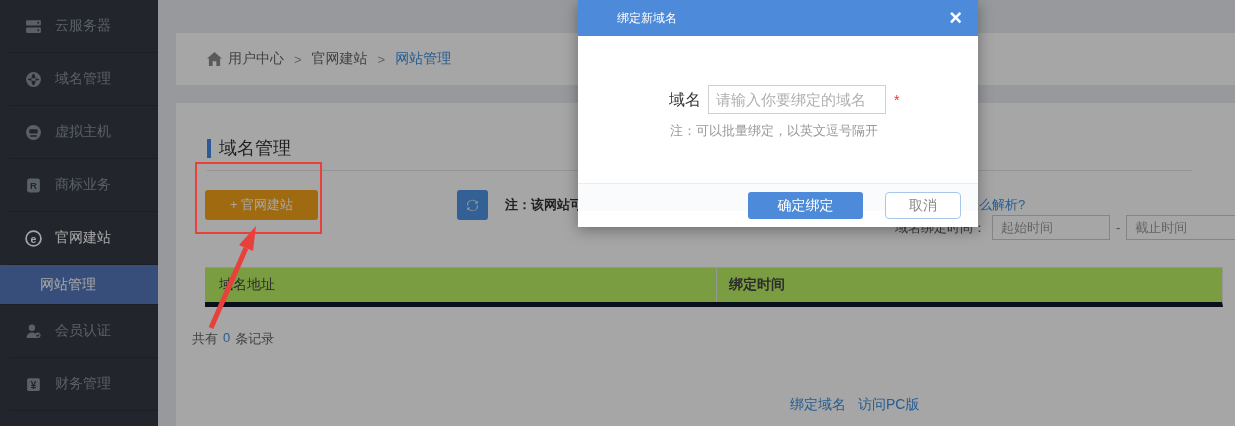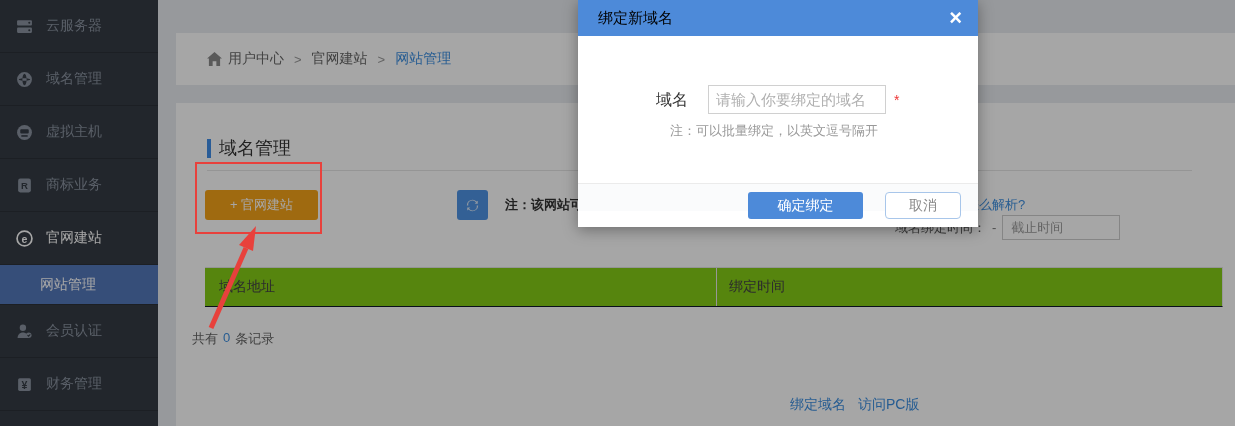--- a/index.html
+++ b/index.html
@@ -5,21 +5,21 @@
   * { box-sizing: border-box; margin: 0; padding: 0; }
   html,body { width:1235px; height:426px; overflow:hidden; }
   body {
     position:relative;
     font-family:"Liberation Sans","DejaVu Sans",sans-serif;
     background:#e9ecf0;
   }
   
   .sidebar{position:absolute;left:0;top:0;width:158px;height:426px;background:#353b44;z-index:1;}
   .side-item{height:53px;display:flex;align-items:center;padding-left:16px;gap:13px;
-    color:#8a93a0;font-size:14px;border-bottom:1px solid #2b3038;cursor:pointer;}
+    color:#8a93a0;font-size:14px;border-bottom:1px solid #2b3038;cursor:pointer;margin-left:9px;}
   .side-item.active-parent{color:#fff;}
   .side-sub{height:40px;display:flex;align-items:center;padding-left:40px;font-size:14px;
     background:#5478ba;color:#fff;cursor:pointer;border-bottom:1px solid #2b3038;}
   .sicon{width:17px;height:17px;flex:0 0 17px;display:inline-flex;}
   .sicon svg{width:100%;height:100%;fill:currentColor;}
   
   .breadcrumb-bar{position:absolute;left:176px;top:33px;width:1059px;height:52px;background:#ffffff;z-index:1;
     display:flex;align-items:center;padding-left:31px;font-size:14px;color:#666;gap:10px;}
   .crumb-home{display:flex;align-items:center;gap:6px;color:#666;}
   .crumb-home svg{width:15px;height:14px;fill:#8a8a8a;}
@@ -40,40 +40,40 @@
   .toolbar-note{position:absolute;left:329px;top:87px;height:30px;display:flex;align-items:center;
     font-size:13px;color:#333;font-weight:bold;white-space:nowrap;}
   .how-link{position:absolute;left:790px;top:87px;height:30px;display:flex;align-items:center;
     font-size:13px;color:#3d8fe0;cursor:pointer;white-space:nowrap;}
   .filter-row{position:absolute;left:719px;top:112px;display:flex;align-items:center;gap:6px;
     font-size:13px;color:#555;white-space:nowrap;}
   .filter-row input{width:118px;height:25px;border:1px solid #cccccc;padding-left:8px;font-size:13px;
     color:#555;background:#fff;font-family:inherit;outline:none;}
   .filter-row input::placeholder{color:#999;}
   .dash{color:#777;}
-  .dtable{position:absolute;left:29px;top:164px;width:1018px;height:40px;background:#84cc16;
-    border-top:1px solid #e4e4e4;border-bottom:1px solid #0f172a;border-right:1px solid #e8e8e8;
+  .dtable{position:absolute;left:29px;top:164px;width:1018px;height:40px;background:#bef264;
+    border-top:1px solid #e4e4e4;border-bottom:5px solid #0f172a;border-right:1px solid #e8e8e8;
     display:flex;align-items:stretch;}
   .dtable .th{display:flex;align-items:center;font-size:14px;color:#444;}
   .th-domain{width:512px;padding-left:14px;border-right:1px solid #e8e8e8;}
-  .th-time{flex:1;padding-left:12px;}
+  .th-time{flex:1;padding-left:12px;font-weight:bold;}
   .records-line{position:absolute;left:16px;top:227px;font-size:13px;color:#666;display:flex;gap:5px;}
   .records-count{color:#3d8fe0;}
   .footer-links{position:absolute;left:614px;top:293px;display:flex;gap:12px;font-size:14px;color:#3d8fe0;}
   .footer-links span{cursor:pointer;}
   
   .overlay{position:absolute;left:0;top:0;width:1235px;height:426px;background:rgba(0,0,0,0.35);z-index:5;}
   
   .modal{position:absolute;left:578px;top:0;width:400px;height:227px;background:#fff;z-index:10;
     box-shadow:0 3px 14px rgba(0,0,0,0.35);}
   .modal-header{height:36px;background:#4d8ad9;display:flex;align-items:center;padding:0 16px 0 20px;}
-  .modal-title{color:#000000;font-size:15px;flex:1;}
+  .modal-title{color:#ffffff;font-size:12px;flex:1;margin-left:19px;}
   .modal-close{color:#fff;font-size:22px;font-weight:bold;line-height:1;cursor:pointer;}
   .modal-body{position:relative;height:147px;background:#fff;}
-  .m-label{position:absolute;left:78px;top:54px;font-size:16px;color:#333;}
+  .m-label{position:absolute;left:91px;top:54px;font-size:16px;color:#333;}
   .m-input{position:absolute;left:130px;top:49px;width:178px;height:29px;border:1px solid #d0d0d0;
     padding-left:7px;font-size:15px;color:#333;outline:none;font-family:inherit;}
   .m-input::placeholder{color:#b0b0b0;}
   .m-star{position:absolute;left:316px;top:56px;color:#e33;font-size:14px;}
   .m-note{position:absolute;left:92px;top:86px;font-size:13px;color:#999;font-family:Liberation Serif, serif;}
   .modal-footer{position:relative;height:28px;background:#fafbfc;border-top:1px solid #ebebeb;}
   .m-confirm{position:absolute;left:170px;top:8px;width:115px;height:27px;background:#4d8ad9;color:#fff;
     font-size:14px;border-radius:3px;}
   .m-cancel{position:absolute;left:307px;top:8px;width:76px;height:27px;background:#fff;color:#888;
     font-size:14px;border:1px solid #a8c6ea;border-radius:4px;}
@@ -180,20 +180,21 @@
   <button class="btn btn-refresh">
     <svg viewBox="0 0 16 16">
         <path d="M13.6 2.8V6h-3.2l1.3-1.3A4.5 4.5 0 003.5 8H2a6 6 0 0110.3-4.2zM2.4 13.2V10h3.2L4.3 11.3A4.5 4.5 0 0012.5 8H14a6 6 0 01-10.3 4.2z"></path>
       </svg>
   </button>
   <span class="toolbar-note">注：该网站可绑</span>
   <span class="how-link">怎么解析?</span>
 
   <div class="filter-row">
     <span>域名绑定时间：</span>
+    <input type="text" placeholder="起始时间" style="">
     <span class="dash">-</span>
     <input type="text" placeholder="截止时间" style="">
   </div>
 
   <div class="dtable">
     <div class="th th-domain">域名地址</div>
     <div class="th th-time">绑定时间</div>
   </div>
 
   <div class="records-line">

